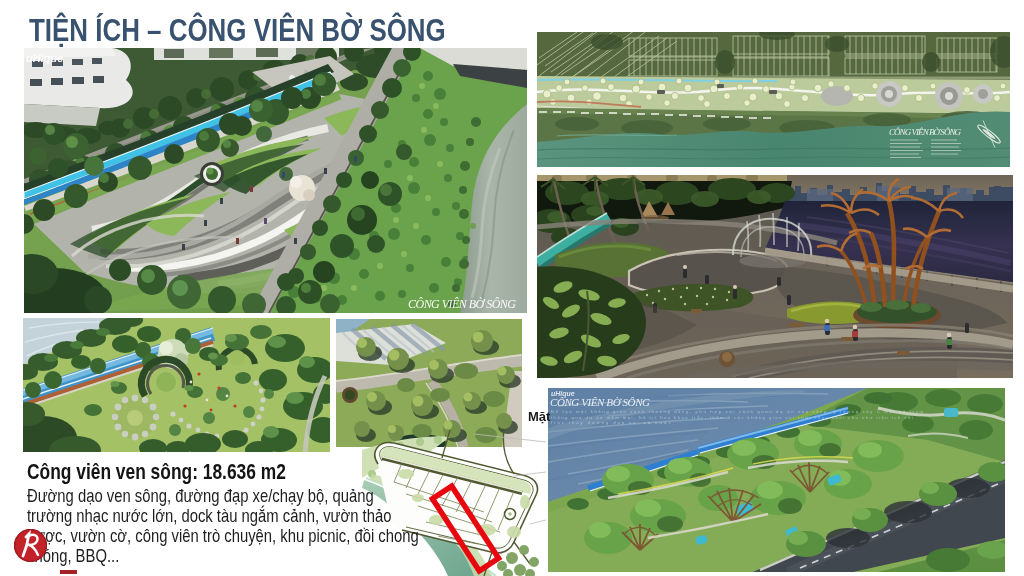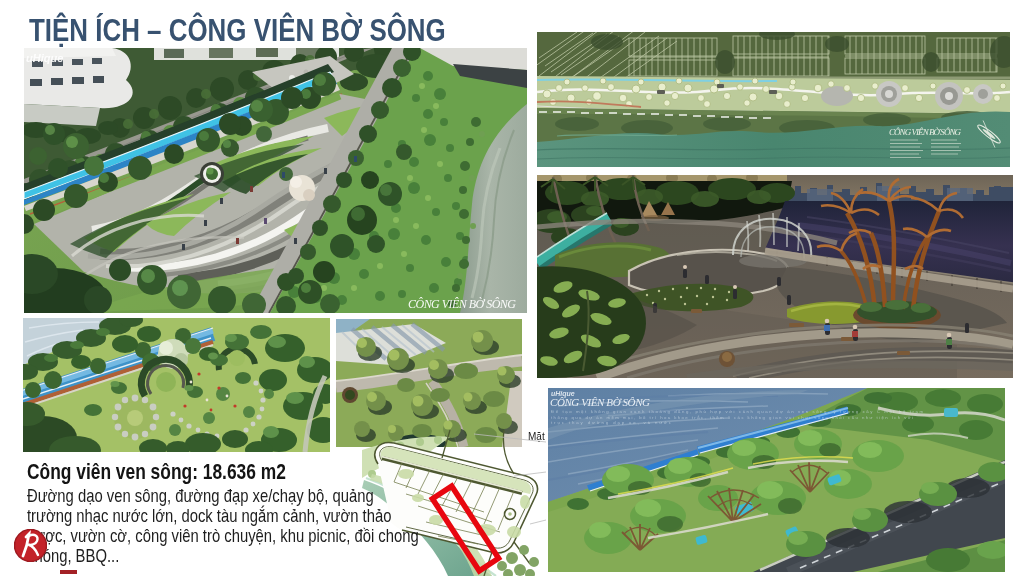--- a/index.html
+++ b/index.html
@@ -1348,21 +1348,21 @@
 
 <g stroke="#bbbbbb" stroke-width="0.8" fill="none">
       <path d="M112,4 L184,12 M152,46 L184,42 M168,94 L184,90"></path>
     </g>
 
 <g>
       <rect x="92" y="55.5" width="23" height="86" transform="rotate(-33 103.5 98.5)" fill="none" stroke="#e8070f" stroke-width="5.5"></rect>
     </g>
 </svg>
 
-<div class="abs" style="left:528px;top:431px;font-size:10px;font-weight:normal;color:#1c1c1c;">Mặt</div>
+<div class="abs" style="left:528px;top:409px;font-size:13px;font-weight:bold;color:#1c1c1c;">Mặt</div>
 
 <div class="abs" style="left:27px;top:459px;font-size:22px;font-weight:bold;color:#141414;transform:scaleX(0.79);transform-origin:0 0;white-space:nowrap;">Công viên ven sông: 18.636 m2</div>
 
 <div class="abs" style="left:27px;top:486px;font-size:19px;color:#1e1e1e;line-height:20px;white-space:nowrap;transform:scaleX(0.78);transform-origin:0 0;">Đường dạo ven sông, đường đạp xe/chạy bộ, quảng<br>trường nhạc nước lớn, dock tàu ngắm cảnh, vườn thảo<br>dược, vườn cờ, công viên trò chuyện, khu picnic, đồi chong<br>chóng, BBQ...</div>
 
 <svg class="abs" style="left:14px;top:529px;" width="33" height="33" viewBox="0 0 33 33">
 <circle cx="16.5" cy="16.5" r="16" fill="#c32229"></circle>
 <circle cx="16.5" cy="16.5" r="16" fill="none" stroke="#9e1a20" stroke-width="1.5"></circle>
 <path d="M9,27 C12,20 14,12 15,5 L12,8" stroke="#ffffff" stroke-width="2.8" fill="none" stroke-linecap="round"></path>
 <path d="M15,7 C20,4 25,7 23,12 C21.5,15.5 17,16.5 14,15.5 C19,17 22,21 24,26" stroke="#ffffff" stroke-width="2.4" fill="none" stroke-linecap="round"></path>

